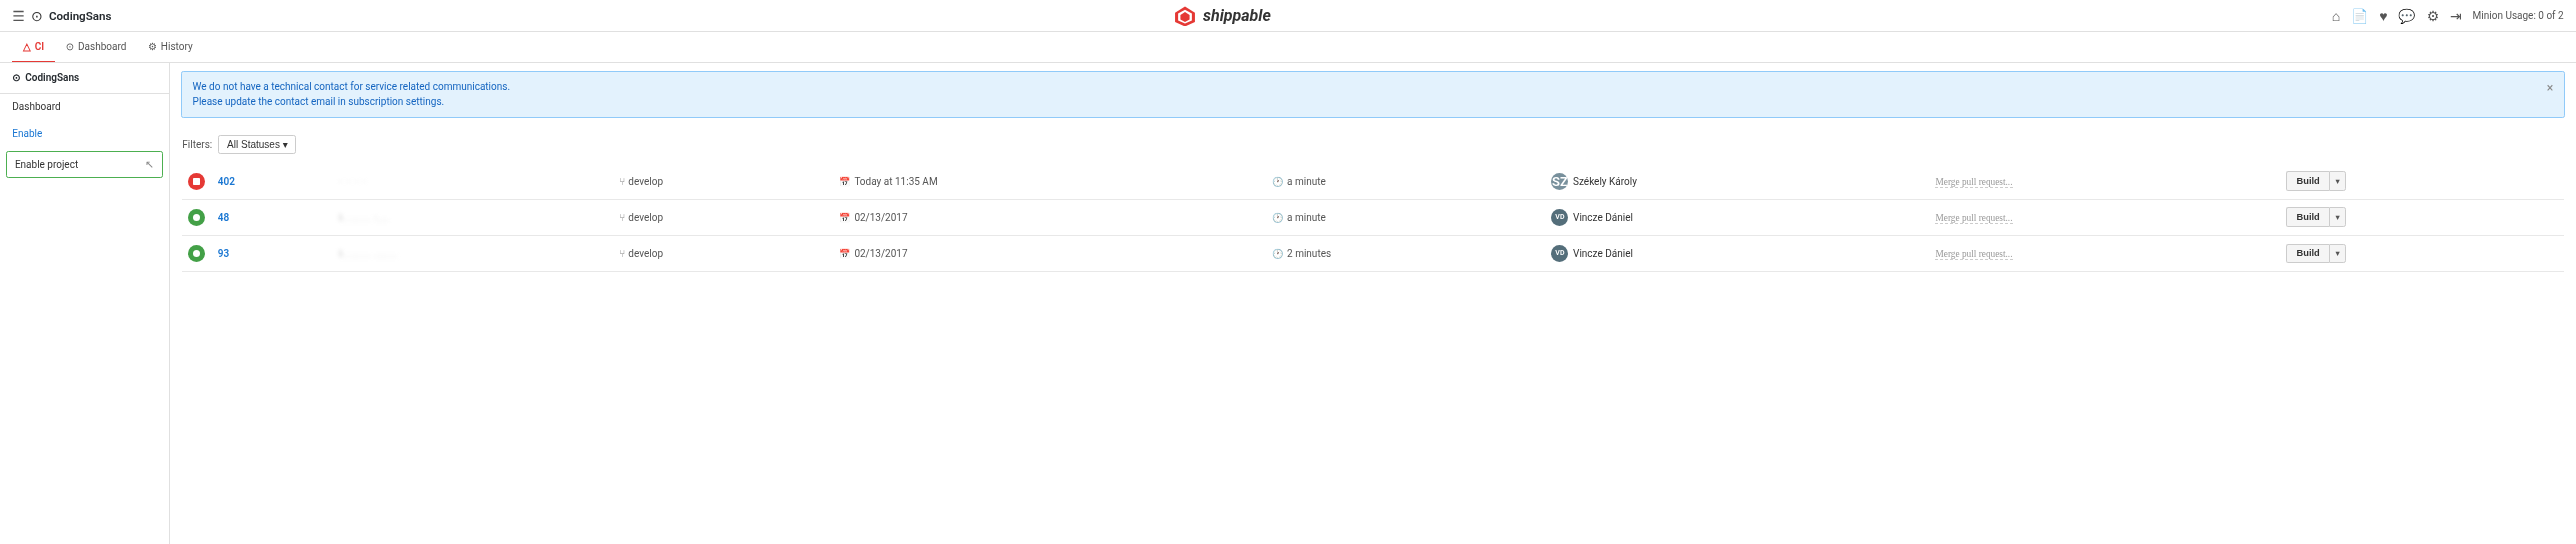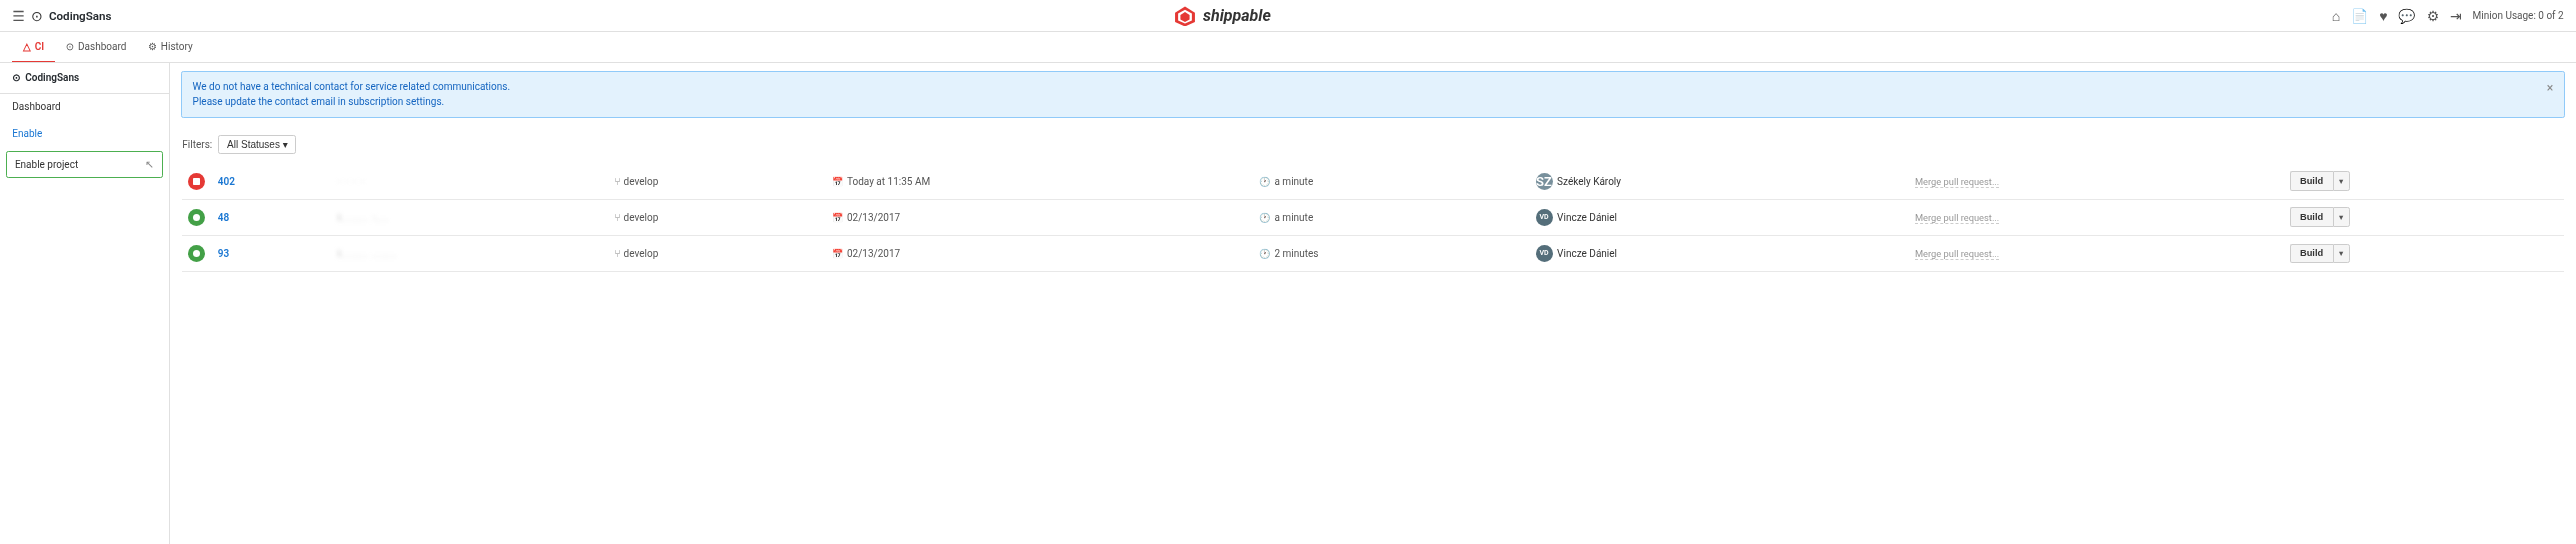--- a/index.html
+++ b/index.html
@@ -86,21 +86,21 @@
     .branch-cell { display: flex; align-items: center; gap: 3.1px; color: #555; }
 
     
     .date-cell { display: flex; align-items: center; gap: 3.1px; color: #555; }
 
     
     .avatar { width: 17px; height: 17px; border-radius: 50%; background: #90a4ae; display: inline-flex; align-items: center; justify-content: center; overflow: hidden; }
     .user-cell { display: flex; align-items: center; gap: 4.6px; }
 
     
-    .commit-text { color: #999; font-size: 9.3px; border-bottom: 0.8px dashed #ccc; }
+    .commit-text { color: #999; font-size: 9.3px; border-bottom: 0.8px dashed #ccc; font-family: Liberation Serif, serif; }
 
     
     .build-btn-group { display: flex; align-items: center; }
     .build-btn {
       padding: 3.9px 9.3px; background: #f5f5f5; border: 0.8px solid #ccc;
       border-right: none; border-radius: 2.3px 0 0 2.3px; cursor: pointer;
       font-size: 9.3px; font-weight: 600; color: #333;
     }
     .build-btn-arrow {
       padding: 3.9px 5.4px; background: #f5f5f5; border: 0.8px solid #ccc;

